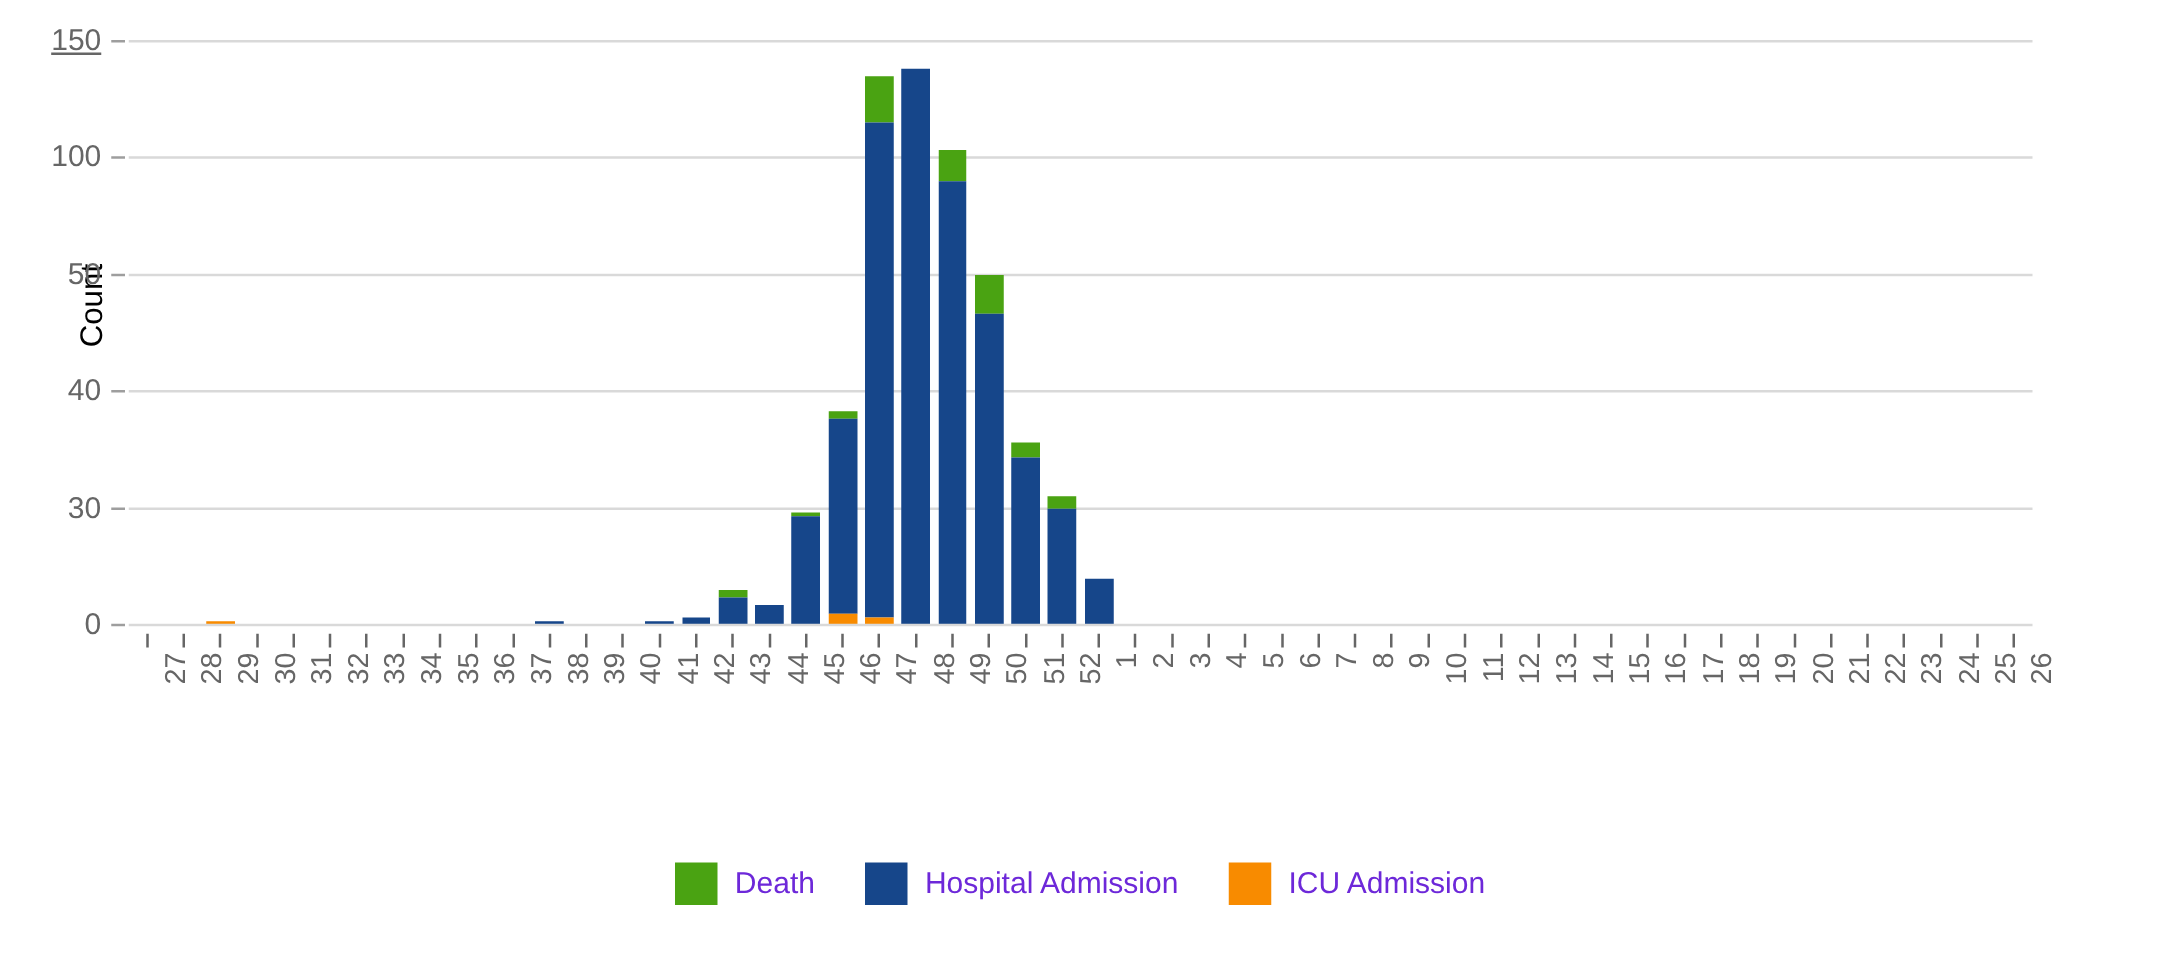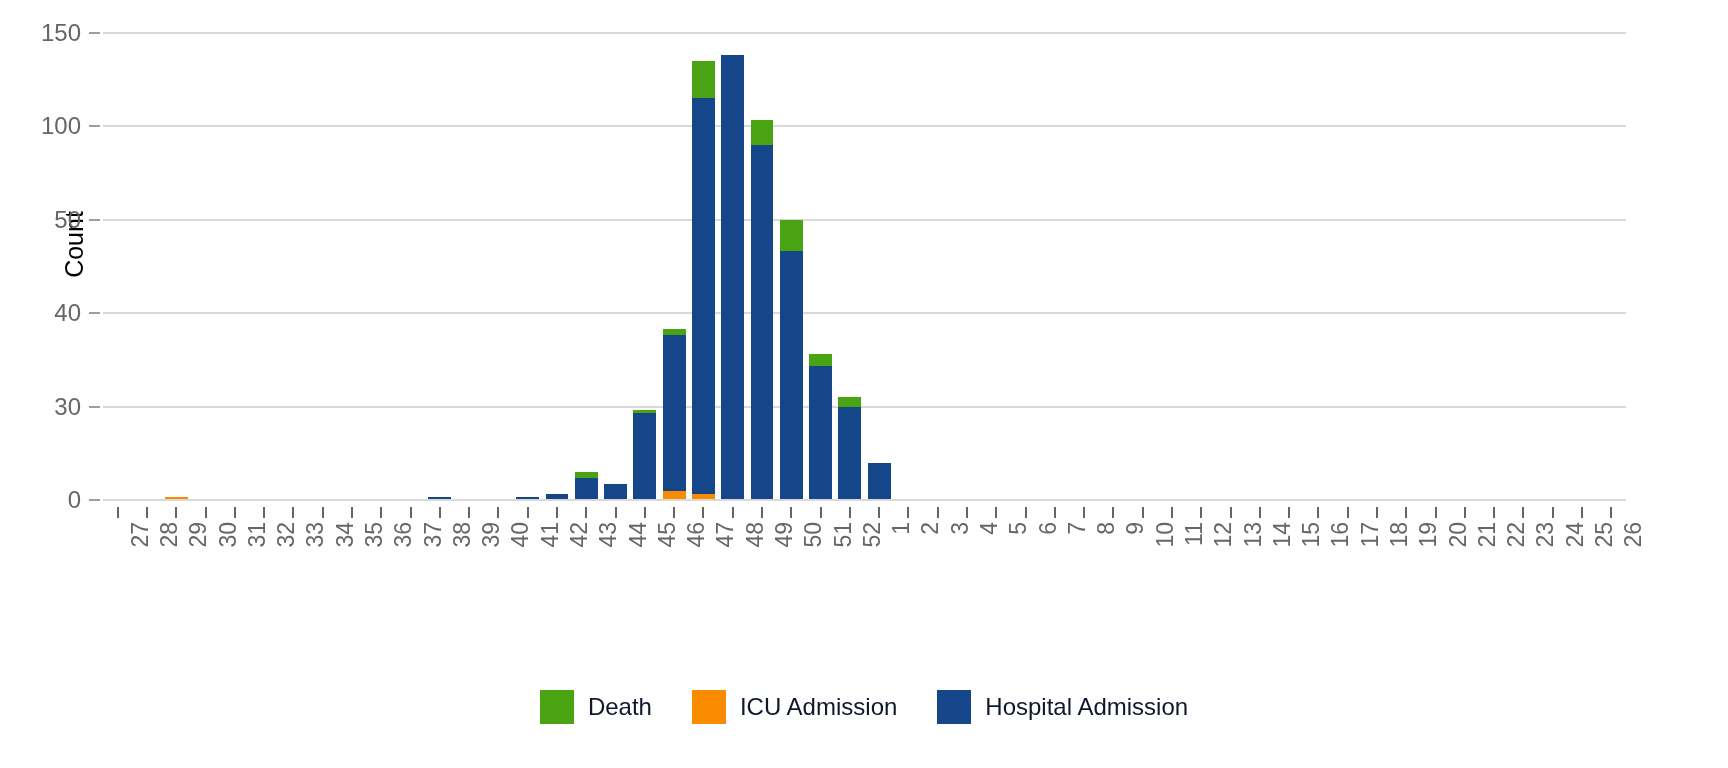--- a/index.html
+++ b/index.html
@@ -133,21 +133,21 @@
     margin-right: 40px;
   }
   .legend-item:last-child { margin-right: 0; }
   .legend-swatch {
     width: 34px;
     height: 34px;
     margin-right: 14px;
   }
   .legend-label {
     font-size: 24px;
-    color: #0f172a;
+    color: #6d28d9;
     white-space: nowrap;
   }
 </style>
 </head>
 <body>
 
 <div id="chart-root">
 
   <div id="y-axis-title">Count</div>
   <div id="y-axis">
@@ -155,21 +155,21 @@
       <div class="y-tick-label" style="left: 11px; top: 500px;">0</div>
       <div class="y-tick-dash" style="left: 89px; top: 405.6px;"></div>
       <div class="y-tick-label" style="left: 11px; top: 406.6px;">30</div>
       <div class="y-tick-dash" style="left: 89px; top: 312.2px;"></div>
       <div class="y-tick-label" style="left: 11px; top: 313.2px;">40</div>
       <div class="y-tick-dash" style="left: 89px; top: 218.8px;"></div>
       <div class="y-tick-label" style="left: 11px; top: 219.8px;">50</div>
       <div class="y-tick-dash" style="left: 89px; top: 125.4px;"></div>
       <div class="y-tick-label" style="left: 11px; top: 126.4px;">100</div>
       <div class="y-tick-dash" style="left: 89px; top: 32px;"></div>
-      <div class="y-tick-label" style="left: 11px; top: 33px;">150</div>
+      <div class="y-tick-label" style="left: 11px; top: 33px; text-decoration: underline;">150</div>
     </div>
   <div id="gridlines">
       <div class="gridline" style="left: 103px; width: 1523px; top: 405.6px;"></div>
       <div class="gridline" style="left: 103px; width: 1523px; top: 312.2px;"></div>
       <div class="gridline" style="left: 103px; width: 1523px; top: 218.8px;"></div>
       <div class="gridline" style="left: 103px; width: 1523px; top: 125.4px;"></div>
       <div class="gridline" style="left: 103px; width: 1523px; top: 32px;"></div>
     </div>
 
   <div id="plot">
@@ -337,22 +337,22 @@
       <div class="x-tick-dash" style="left: 1610.36px;"></div>
       <div class="x-tick-label" style="left: 1620.36px;">26</div>
     </div>
 
   <div id="legend">
       <div class="legend-item">
         <div class="legend-swatch" style="background: rgb(74, 163, 18);"></div>
         <div class="legend-label">Death</div>
       </div>
       <div class="legend-item">
+        <div class="legend-swatch" style="background: rgb(22, 70, 138);"></div>
+        <div class="legend-label">Hospital Admission</div>
+      </div>
+      <div class="legend-item">
         <div class="legend-swatch" style="background: rgb(248, 139, 0);"></div>
         <div class="legend-label">ICU Admission</div>
       </div>
-      <div class="legend-item">
-        <div class="legend-swatch" style="background: rgb(22, 70, 138);"></div>
-        <div class="legend-label">Hospital Admission</div>
-      </div>
     </div>
 
 </div>
 
 </body></html>

